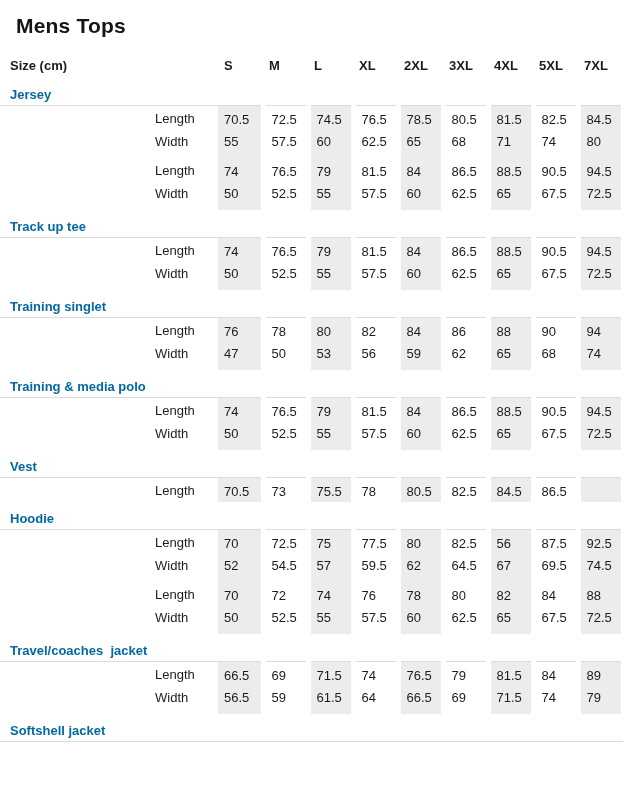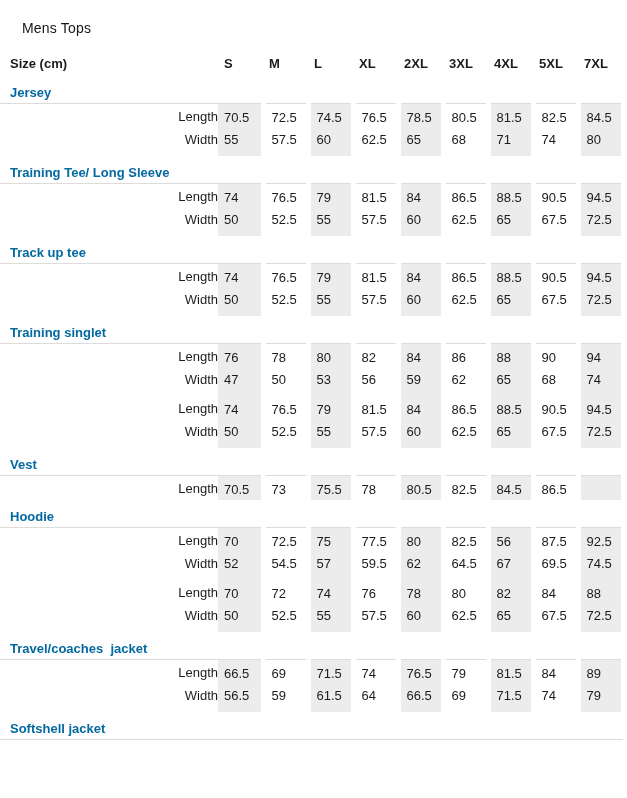--- a/index.html
+++ b/index.html
@@ -10,24 +10,24 @@
     color: #1c1c1c;
   }
   .page {
     width: 627px;
     height: 798px;
     overflow: hidden;
     box-sizing: border-box;
     background: #ffffff;
   }
   .page-title {
-    font-size: 14px;
-    font-weight: 400;
+    font-size: 21px;
+    font-weight: 700;
     letter-spacing: 0.2px;
-    margin: 12px;
+    margin: 6px;
     padding: 8px 0 0 10px;
     color: #151515;
   }
   table.size-chart {
     border-collapse: collapse;
     table-layout: fixed;
     width: 623px;
     margin-top: 14px;
   }
   table.size-chart td, table.size-chart th {
@@ -57,21 +57,20 @@
     color: #0369a1;
   }
   tr.data-row td {
     height: 20px;
     padding: 1px 0 1px 6px;
   }
   tr.data-row td.row-label {
     font-weight: 400;
     padding-left: 7px;
     color: #1c1c1c;
-    text-align: right;
   }
   tr.data-row td.value {
     background-clip: padding-box;
     border-right: 5px solid transparent;
   }
   tr.data-row td.value.shaded {
     background-color: #ececec;
   }
   tr.data-row-first td.value { padding-top: 3px; }
   tr.data-row-last td.value  { padding-bottom: 7px; }
@@ -132,23 +131,20 @@
           <td class="value shaded">55</td>
           <td class="value">57.5</td>
           <td class="value shaded">60</td>
           <td class="value">62.5</td>
           <td class="value shaded">65</td>
           <td class="value">68</td>
           <td class="value shaded">71</td>
           <td class="value">74</td>
           <td class="value shaded">80</td>
         </tr>
-        <tr class="section-row">
-          <td colspan="11">Training Tee/ Long Sleeve</td>
-        </tr>
         <tr class="data-row data-row-first">
           <td></td>
           <td class="row-label">Length</td>
           <td class="value shaded">74</td>
           <td class="value">76.5</td>
           <td class="value shaded">79</td>
           <td class="value">81.5</td>
           <td class="value shaded">84</td>
           <td class="value">86.5</td>
           <td class="value shaded">88.5</td>
@@ -219,20 +215,23 @@
           <td class="value shaded">47</td>
           <td class="value">50</td>
           <td class="value shaded">53</td>
           <td class="value">56</td>
           <td class="value shaded">59</td>
           <td class="value">62</td>
           <td class="value shaded">65</td>
           <td class="value">68</td>
           <td class="value shaded">74</td>
         </tr>
+        <tr class="section-row">
+          <td colspan="11">Training &amp; media polo</td>
+        </tr>
         <tr class="data-row data-row-first">
           <td></td>
           <td class="row-label">Length</td>
           <td class="value shaded">74</td>
           <td class="value">76.5</td>
           <td class="value shaded">79</td>
           <td class="value">81.5</td>
           <td class="value shaded">84</td>
           <td class="value">86.5</td>
           <td class="value shaded">88.5</td>

